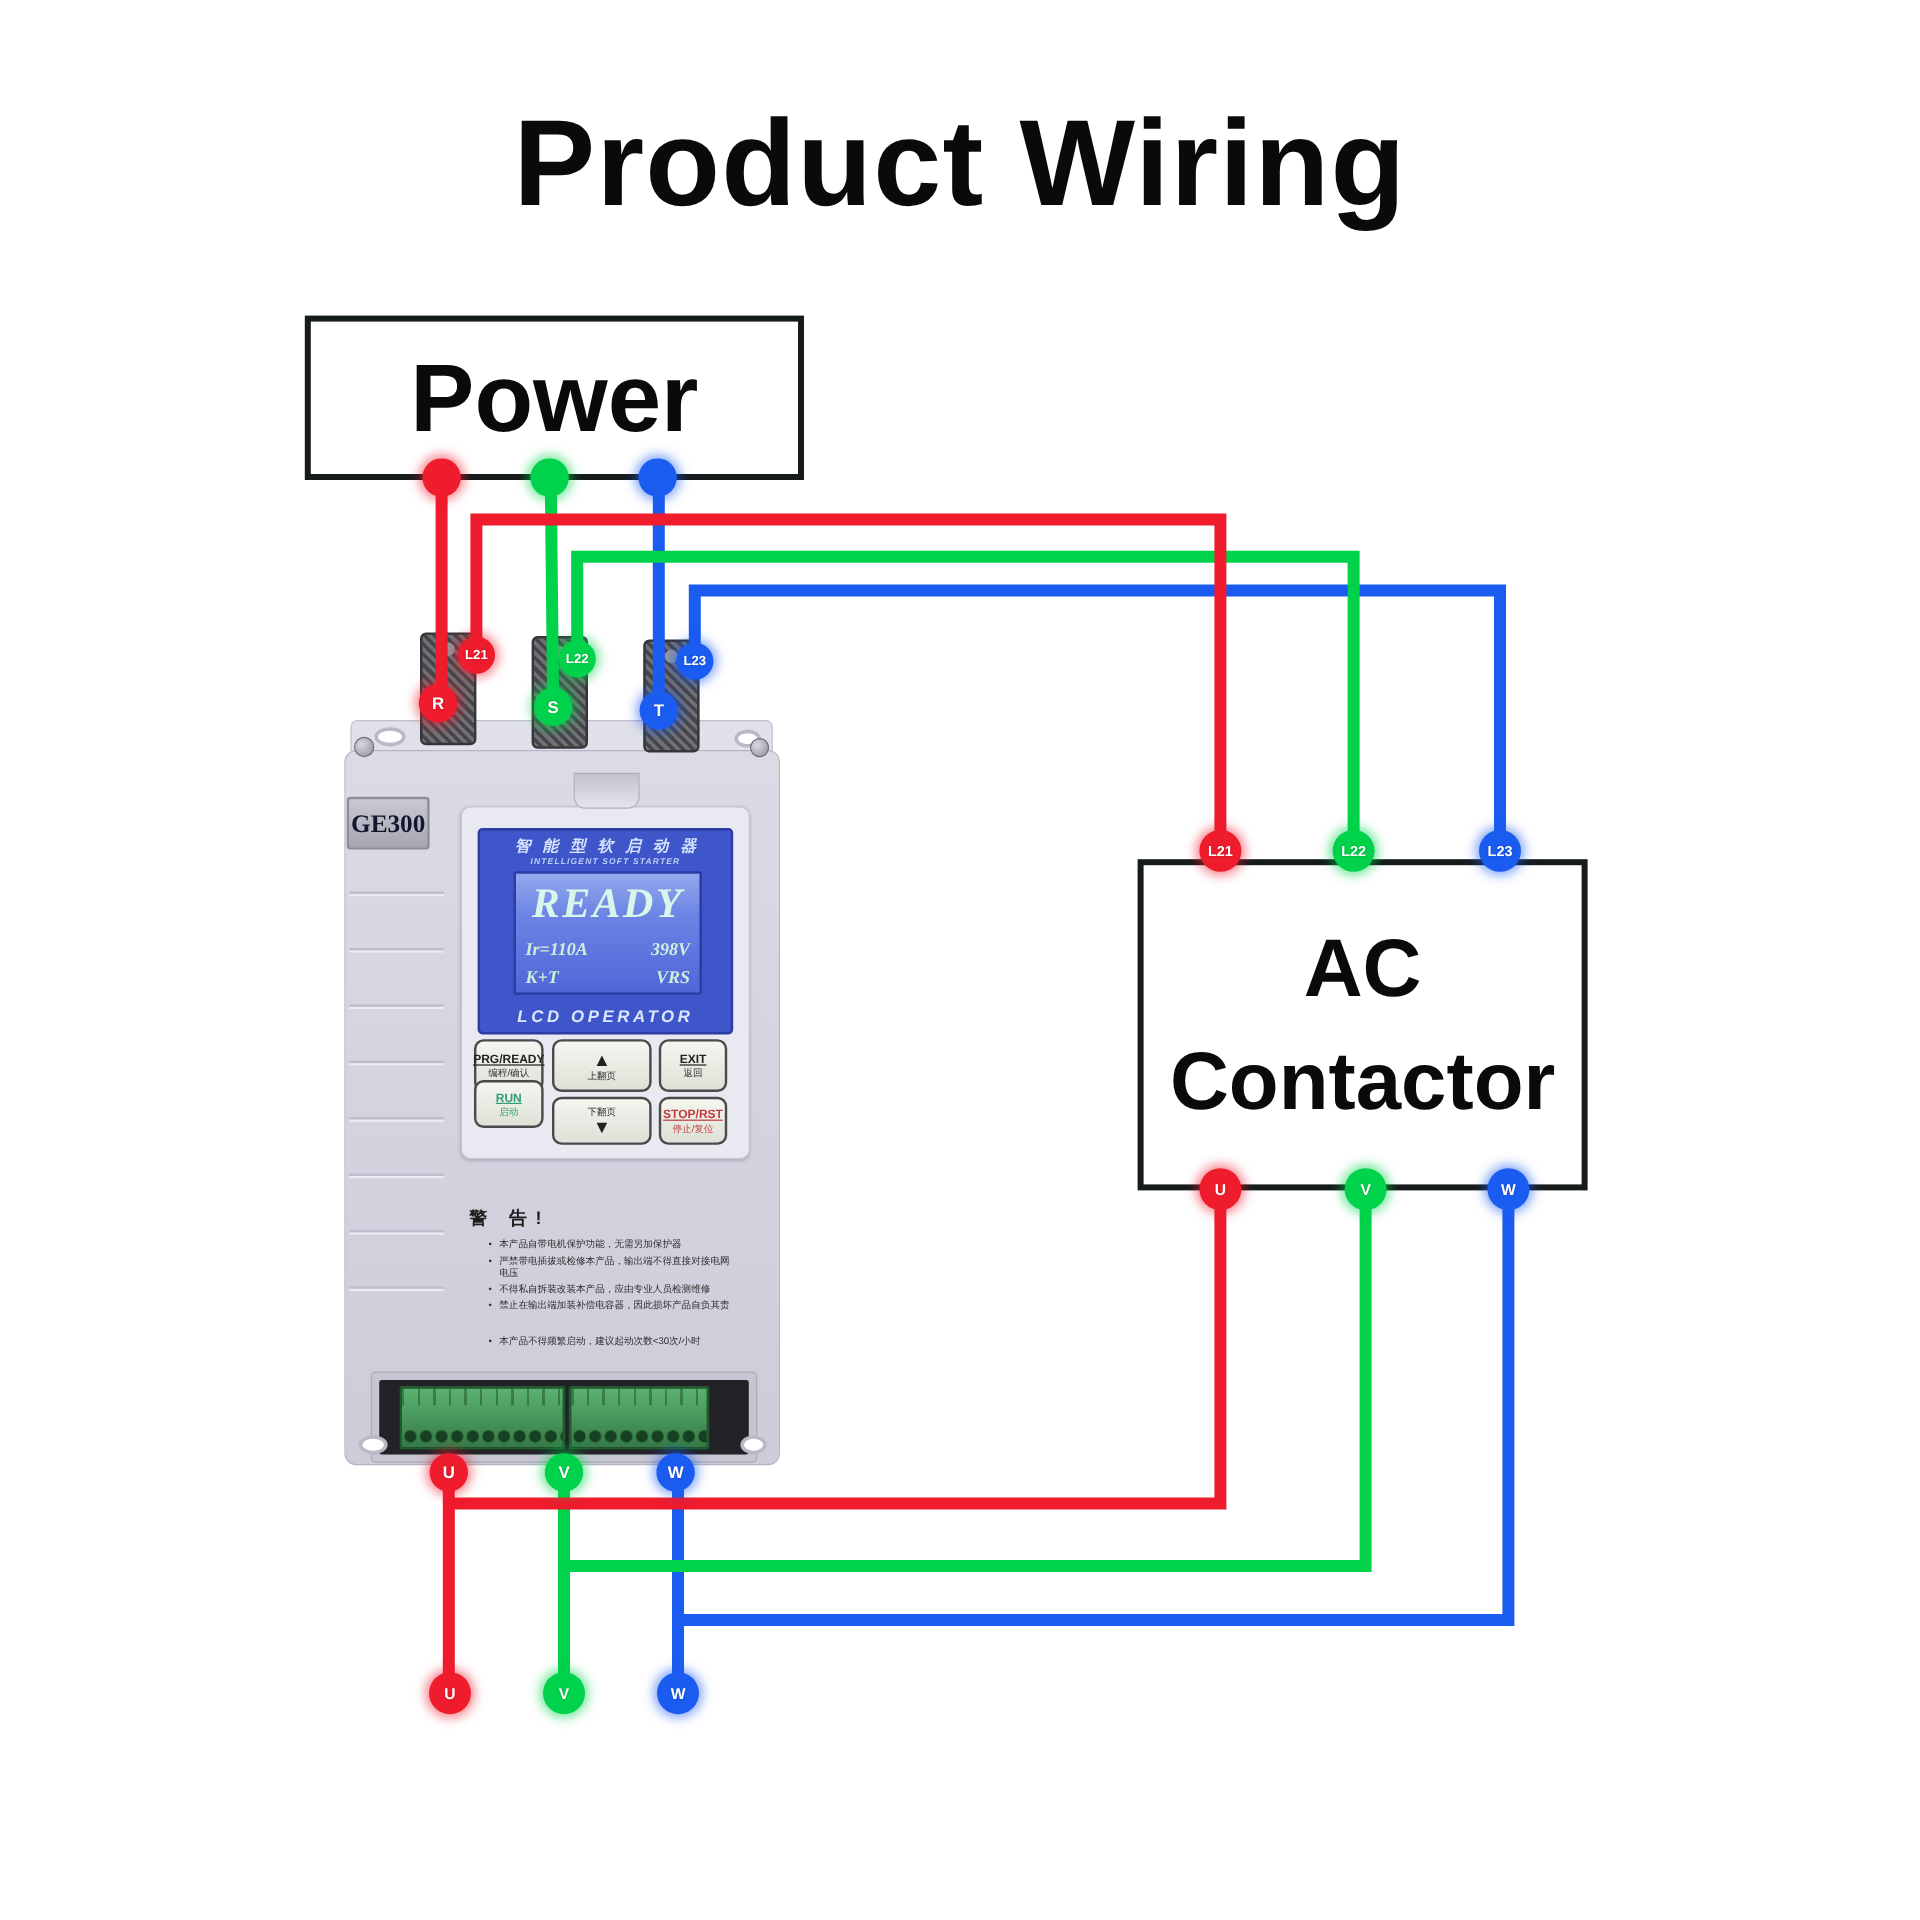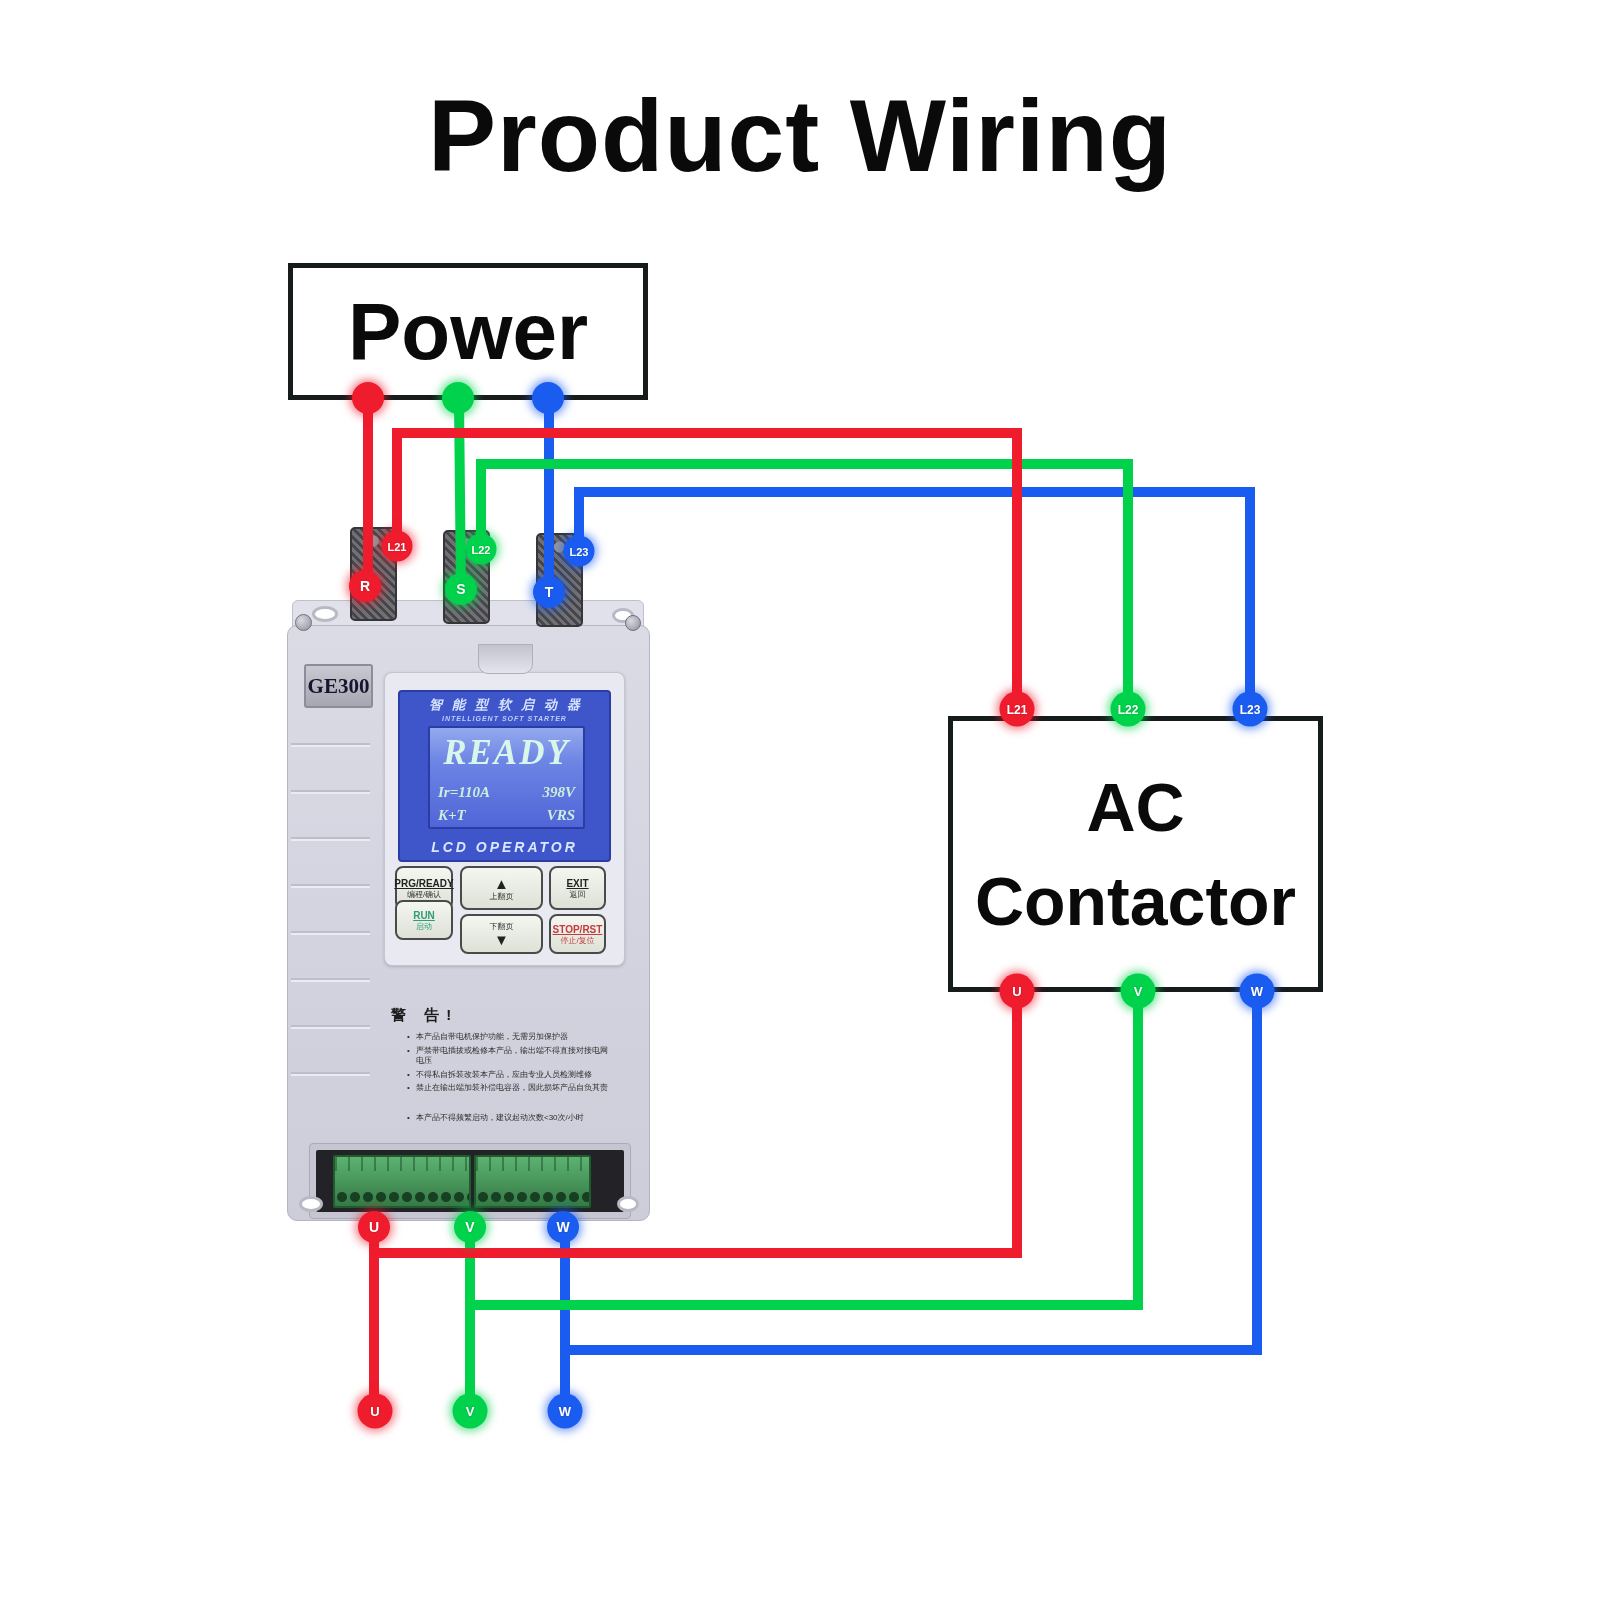--- a/index.html
+++ b/index.html
@@ -4,21 +4,21 @@
 <style>
   html,body{margin:0;padding:0;background:#fff;}
   .canvas{position:relative;width:1600px;height:1600px;background:#fff;overflow:hidden;
           font-family:"Liberation Sans",sans-serif;}
   
   .title{position:absolute;left:0;top:78px;width:100%;text-align:center;
          font-size:102px;font-weight:bold;color:#0a0a0a;letter-spacing:1px;}
   
   .iobox{position:absolute;background:#fff;border:5px solid #161b1c;box-sizing:border-box;
          display:flex;align-items:center;justify-content:center;}
-  .box-power{left:288px;top:263px;width:360px;height:137px;justify-content:center;}
+  .box-power{left:254px;top:263px;width:416px;height:137px;justify-content:center;}
   .box-power .lbl{font-size:80px;font-weight:bold;color:#0a0a0a;}
   .box-contactor{left:948px;top:716px;width:375px;height:276px;flex-direction:column;}
   .box-contactor .lbl{font-size:68px;font-weight:bold;color:#0a0a0a;line-height:94px;text-align:center;}
   .box-motor{left:270px;top:1408px;width:418px;height:135px;}
   .box-motor .lbl{font-size:84px;font-weight:bold;color:#0a0a0a;}
   
   .wires{position:absolute;left:0;top:0;z-index:6;pointer-events:none;}
   .wire{fill:none;stroke-width:10;stroke-linejoin:miter;stroke-linecap:butt;}
   .wire.red{stroke:var(--phase-red,#ee1c2d);}
   .wire.green{stroke:var(--phase-green,#00d24b);}
@@ -42,21 +42,21 @@
   .device{position:absolute;left:287px;top:598px;width:363px;height:632px;z-index:2;}
   .device *{box-sizing:border-box;}
   .flange{position:absolute;left:5px;top:2px;width:352px;height:52px;background:#e1e1eb;
           border:1px solid #c0c0cd;border-radius:6px;}
   .dev-body{position:absolute;left:0;top:27px;width:363px;height:596px;
           background:linear-gradient(180deg,#dbdbe6,#d3d3df 55%,#cdcdd9);
           border:1px solid #b4b4c2;border-radius:10px;}
   .oval{position:absolute;background:#fff;border:3px solid #b9b9c6;border-radius:50%;z-index:4;}
   .screwhead{position:absolute;border-radius:50%;z-index:4;border:1px solid #70707e;
           background:radial-gradient(circle at 35% 35%,#d9d9e1,#8f8f9c);}
-  .ge-plate{position:absolute;left:17px;top:66px;width:69px;height:44px;z-index:3;
+  .ge-plate{position:absolute;left:2px;top:66px;width:69px;height:44px;z-index:3;
           background:linear-gradient(180deg,#c9c9d2,#a6a6b1);border:2px solid #8d8d99;border-radius:3px;
           display:flex;align-items:center;justify-content:center;}
   .ge-plate span{font-family:"Liberation Serif",serif;font-weight:bold;font-size:21px;color:#15152f;}
   .groove{position:absolute;left:4px;width:79px;height:4px;background:#bdbdcb;
           border-bottom:2px solid #ebebf3;z-index:3;}
   .cpanel{position:absolute;left:97px;top:74px;width:241px;height:294px;background:#e9e9f2;
           border:1px solid #c4c4d3;border-radius:8px;z-index:3;
           box-shadow:0 1px 3px rgba(60,60,90,.25);}
   .notch{position:absolute;left:191px;top:46px;width:55px;height:30px;z-index:4;
           background:linear-gradient(180deg,#c3c3cf,#e4e4ee);border:1px solid #aeaebe;

